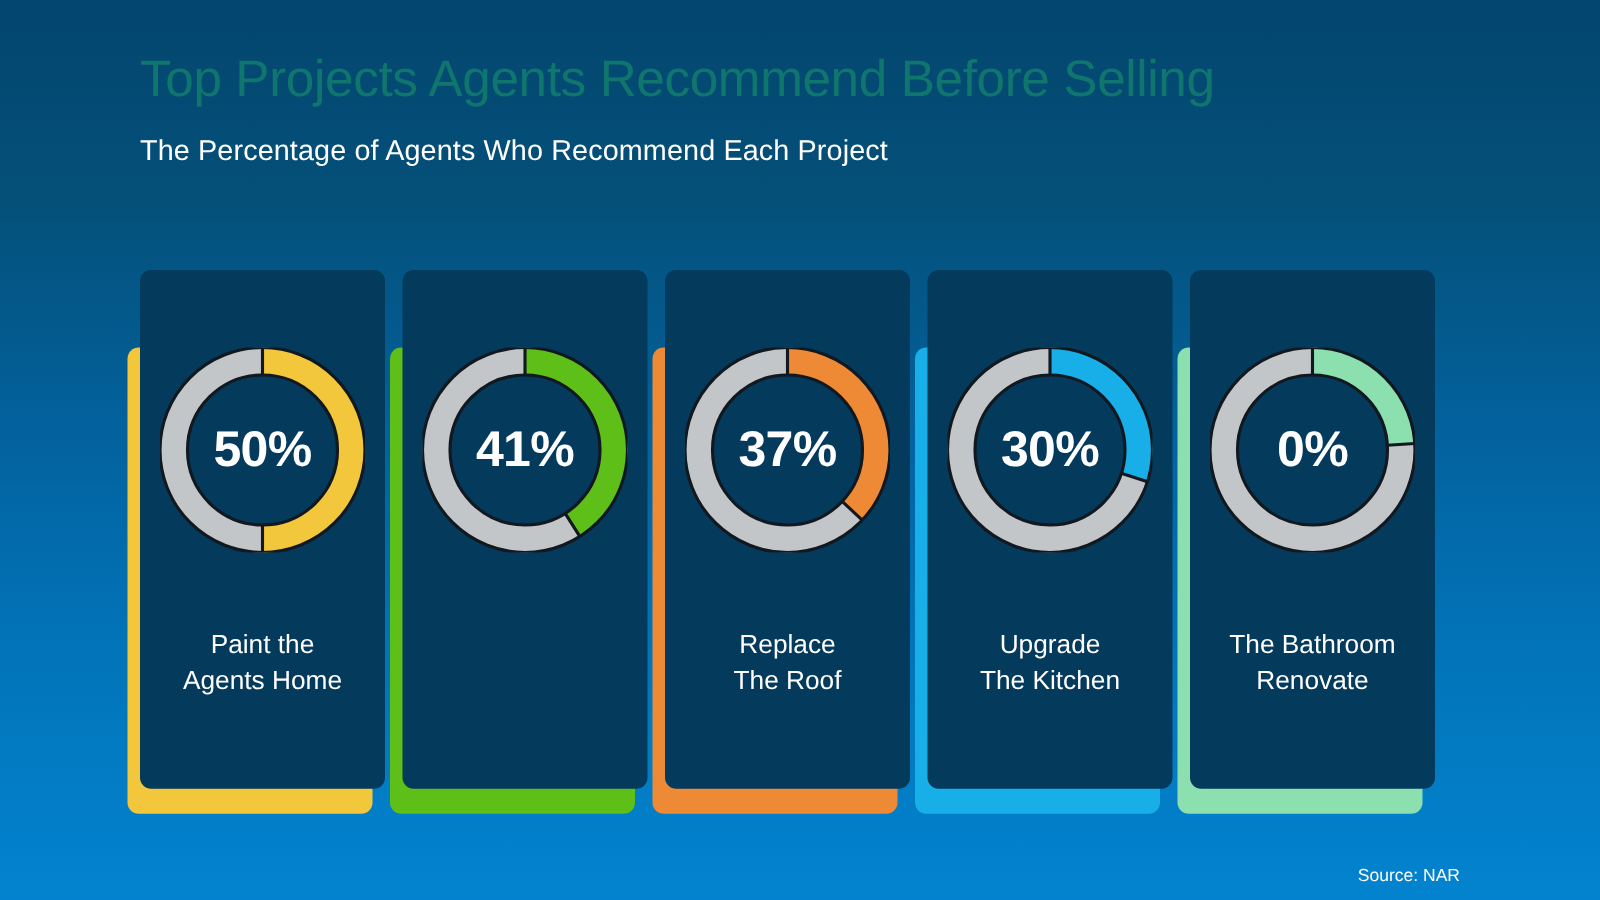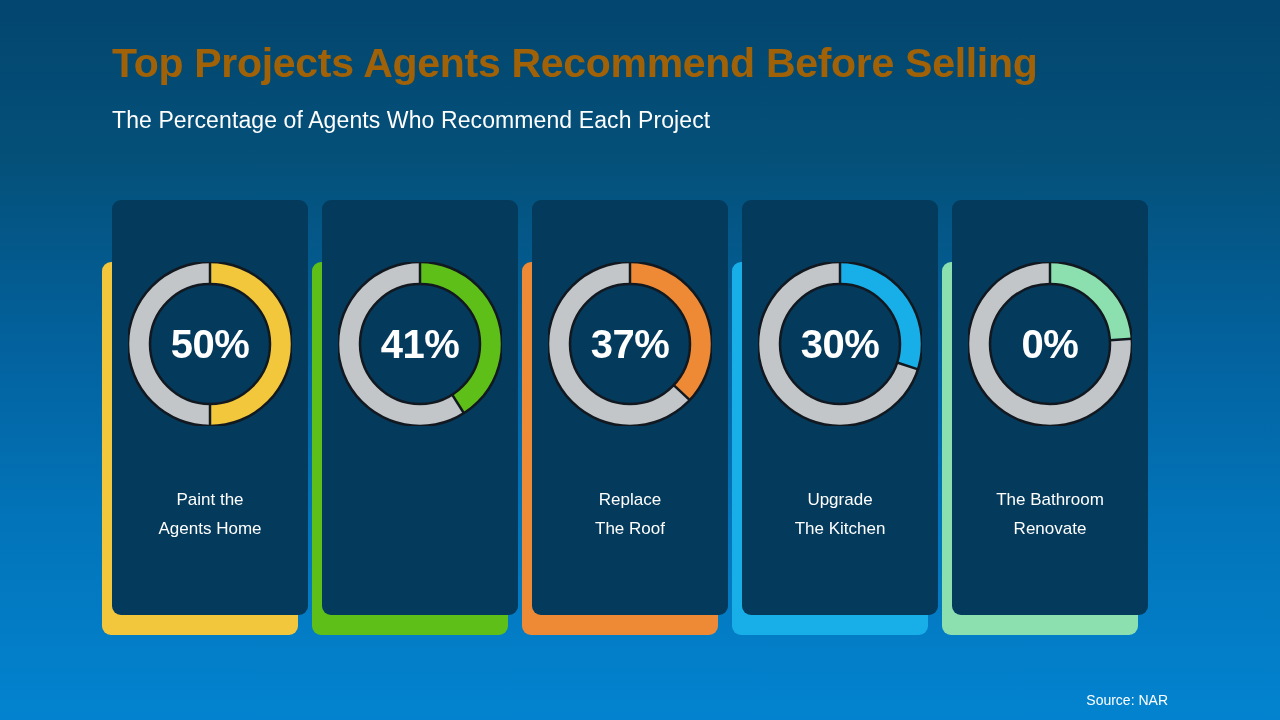--- a/index.html
+++ b/index.html
@@ -23,40 +23,40 @@
 
   
   #header {
     position: absolute;
     left: 112px;
     top: 40px;
     width: 1080px;
   }
   #title {
     font-size: 41px;
-    font-weight: bold;
-    color: #a16207;
+    font-weight: normal;
+    color: #0f766e;
     letter-spacing: -0.3px;
     line-height: 1.15;
     white-space: nowrap;
   }
   #subtitle {
     margin-top: 20px;
     font-size: 23px;
     font-weight: normal;
     color: #ffffff;
     letter-spacing: 0.1px;
     white-space: nowrap;
   }
 
   
   #cards {
     position: absolute;
     left: 112px;
-    top: 200px;
+    top: 216px;
     width: 1060px;
     height: 440px;
   }
   .card-slot {
     position: absolute;
     top: 0;
     width: 196px;
     height: 415px;
   }
   .card-shadow {
@@ -106,21 +106,21 @@
     letter-spacing: -0.5px;
   }
 
   
   .card-label {
     position: absolute;
     left: 0;
     top: 285px;
     width: 196px;
     text-align: center;
-    font-size: 17px;
+    font-size: 21px;
     line-height: 29px;
     color: #ffffff;
     font-weight: normal;
   }
   .card-label .ln {
     display: block;
   }
 
   
   #source {

